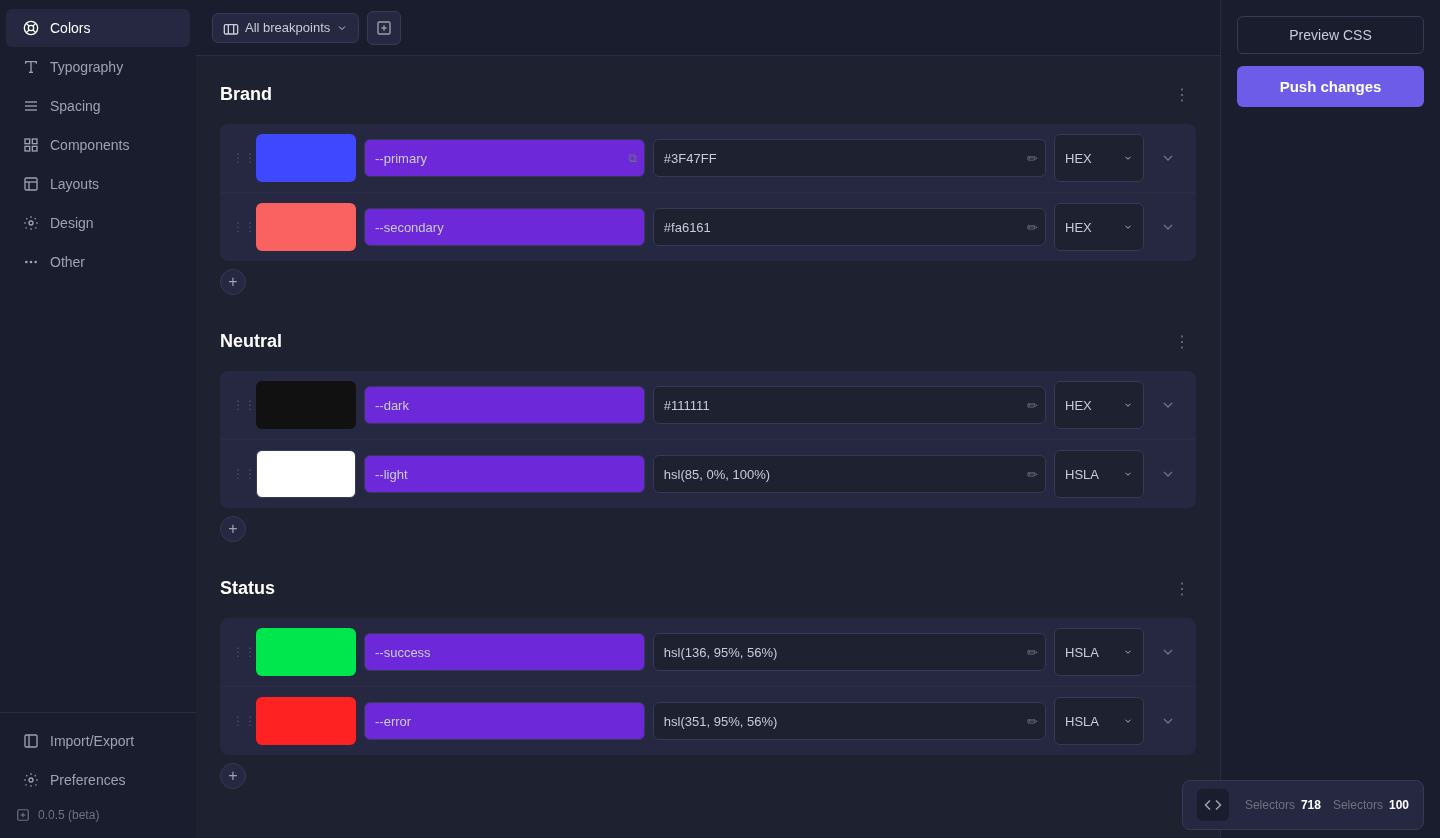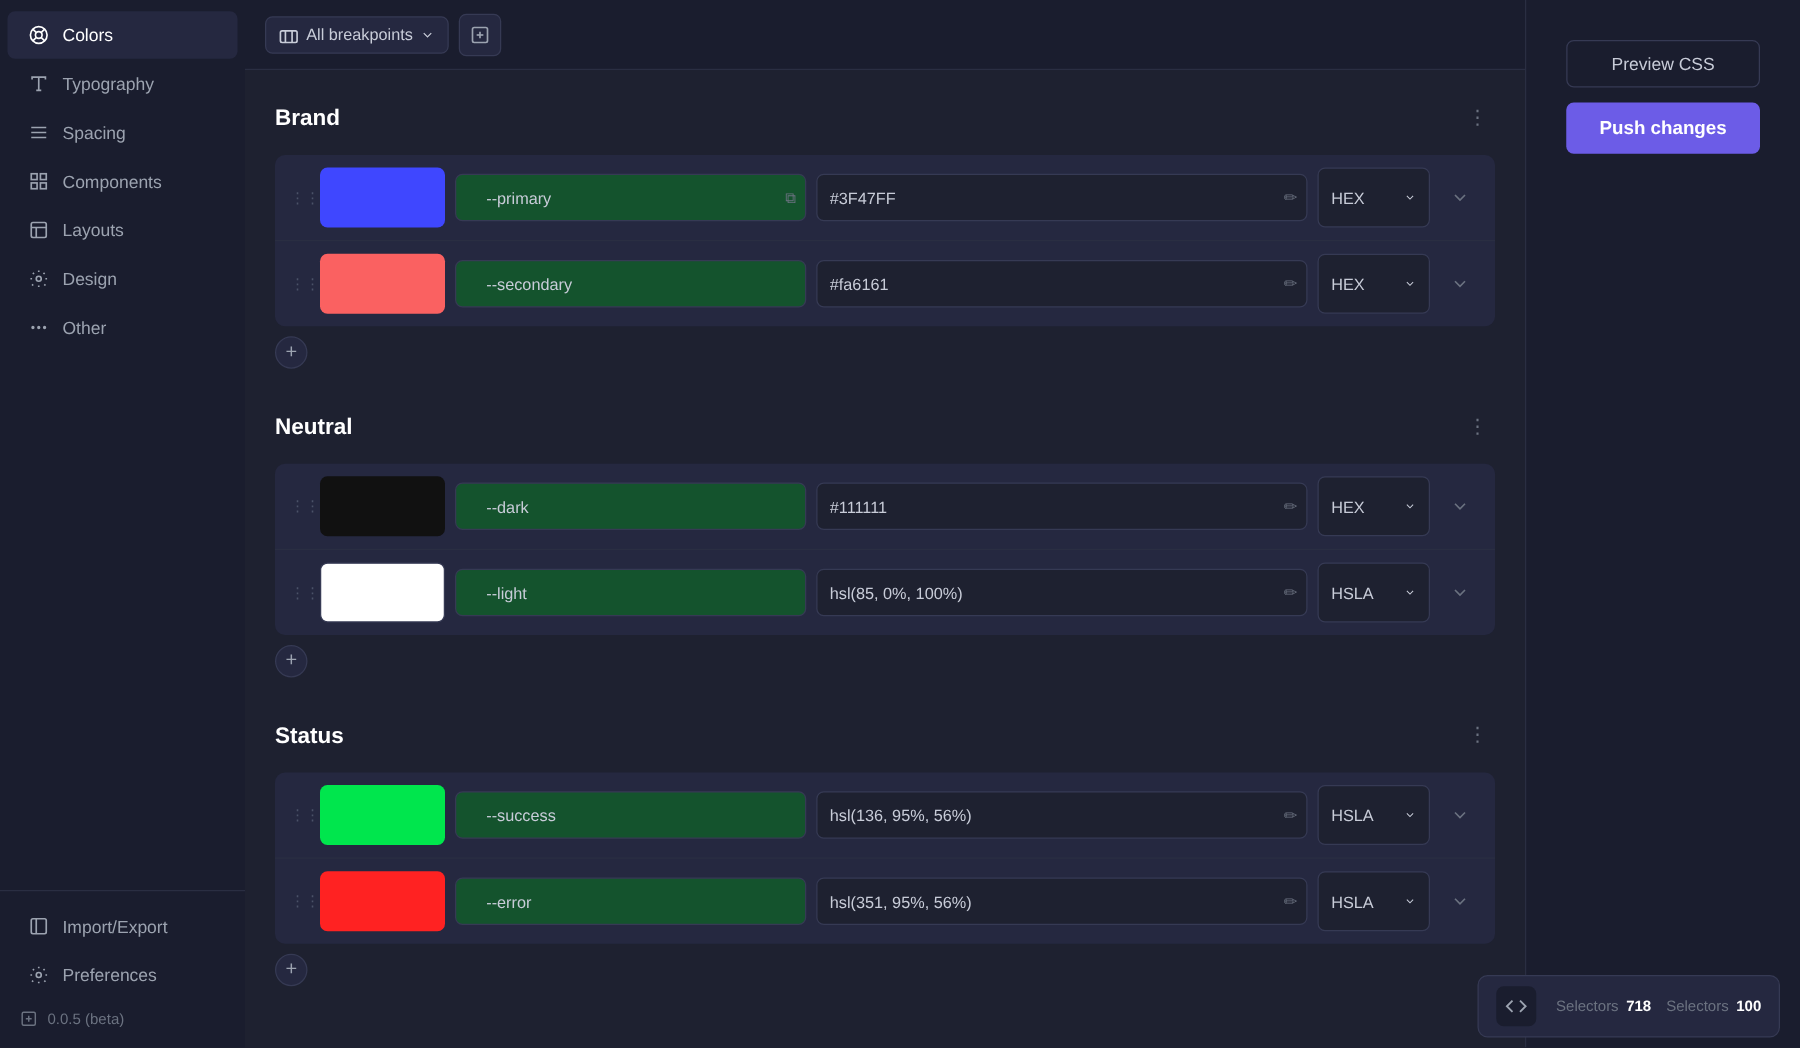--- a/index.html
+++ b/index.html
@@ -230,46 +230,46 @@
     }
 
     
     .name-field-wrap {
       position: relative;
       flex: 1;
       margin: 0 8px;
     }
     .name-field-wrap input {
       width: 100%;
-      background: #14532d;
+      background: #6d28d9;
       border: 1px solid #363a54;
       border-radius: 6px;
       color: #c8ccd8;
-      padding: 8px 32px 8px 24px;
+      padding: 8px 32px 8px 10px;
       font-size: 13px;
       height: 38px;
     }
     .copy-icon {
       position: absolute;
       right: 8px;
       top: 50%;
       transform: translateY(-50%);
       color: #6b7280;
       cursor: pointer;
       font-size: 12px;
     }
 
     
     .right-panel {
       width: 220px;
       background: #1a1d2e;
       border-left: 1px solid #2a2e42;
       display: flex;
       flex-direction: column;
-      padding: 32px;
+      padding: 16px;
       flex-shrink: 0;
     }
     .preview-css-btn {
       background: transparent;
       border: 1px solid #363a54;
       border-radius: 6px;
       color: #c8ccd8;
       padding: 10px 16px;
       font-size: 14px;
       cursor: pointer;

